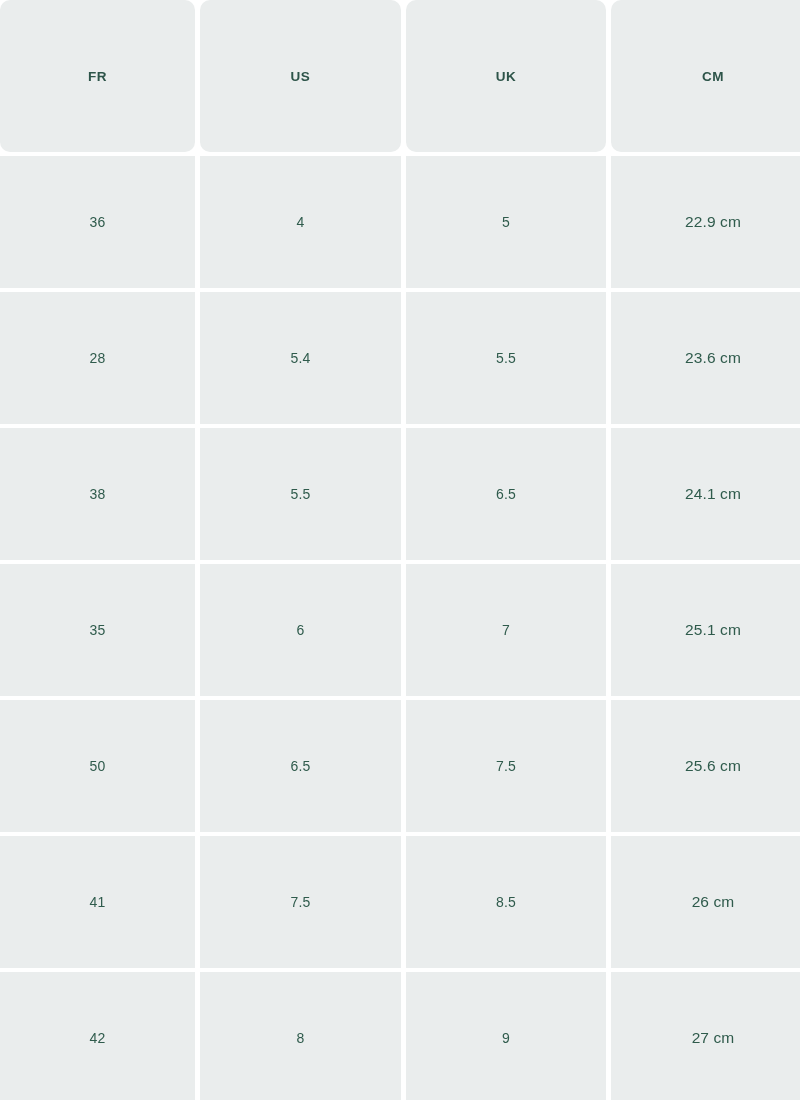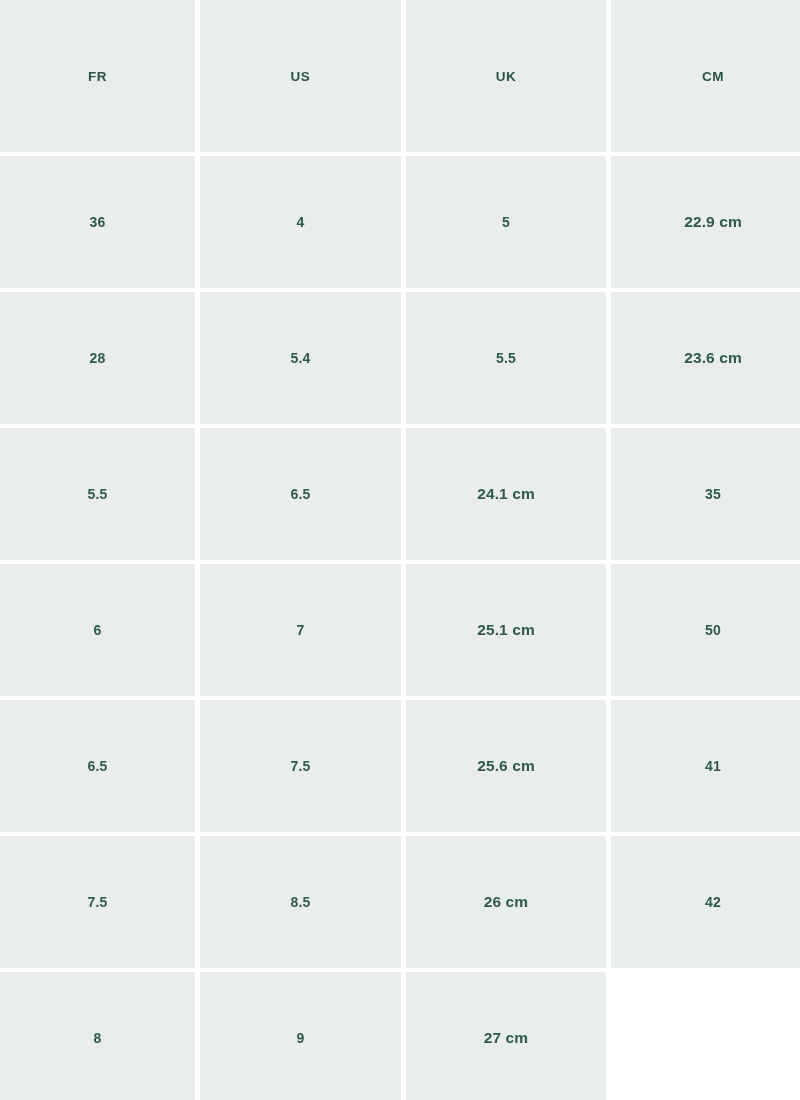--- a/index.html
+++ b/index.html
@@ -40,35 +40,35 @@
   .cell.header {
     height: 152px;
     font-weight: 700;
     font-size: 13.5px;
     letter-spacing: 0.6px;
     color: #2d5449;
   }
 
   .cell.value {
     font-size: 14px;
-    font-weight: 700;
+    font-weight: 400;
     letter-spacing: 0.2px;
     color: #2f5b4c;
   }
 
   .cell.value.cm {
     font-size: 15.5px;
     letter-spacing: 0.1px;
   }
 
   
   .size-table {
     grid-template-rows: 152px repeat(7, 132px);
   }
-  .size-table .cell.header { height: auto; }
+  .size-table .cell.header { height: auto; border-radius: 10px; }
 </style>
 </head>
 <body>
 
 <div class="size-table">
 
   <div class="cell header">FR</div>
   <div class="cell header">US</div>
   <div class="cell header">UK</div>
   <div class="cell header">CM</div>
@@ -76,20 +76,21 @@
   <div class="cell value">36</div>
   <div class="cell value">4</div>
   <div class="cell value">5</div>
   <div class="cell value cm">22.9 cm</div>
 
   <div class="cell value">28</div>
   <div class="cell value">5.4</div>
   <div class="cell value">5.5</div>
   <div class="cell value cm">23.6 cm</div>
 
+  <div class="cell value">38</div>
   <div class="cell value">5.5</div>
   <div class="cell value">6.5</div>
   <div class="cell value cm">24.1 cm</div>
 
   <div class="cell value">35</div>
   <div class="cell value">6</div>
   <div class="cell value">7</div>
   <div class="cell value cm">25.1 cm</div>
 
   <div class="cell value">50</div>

